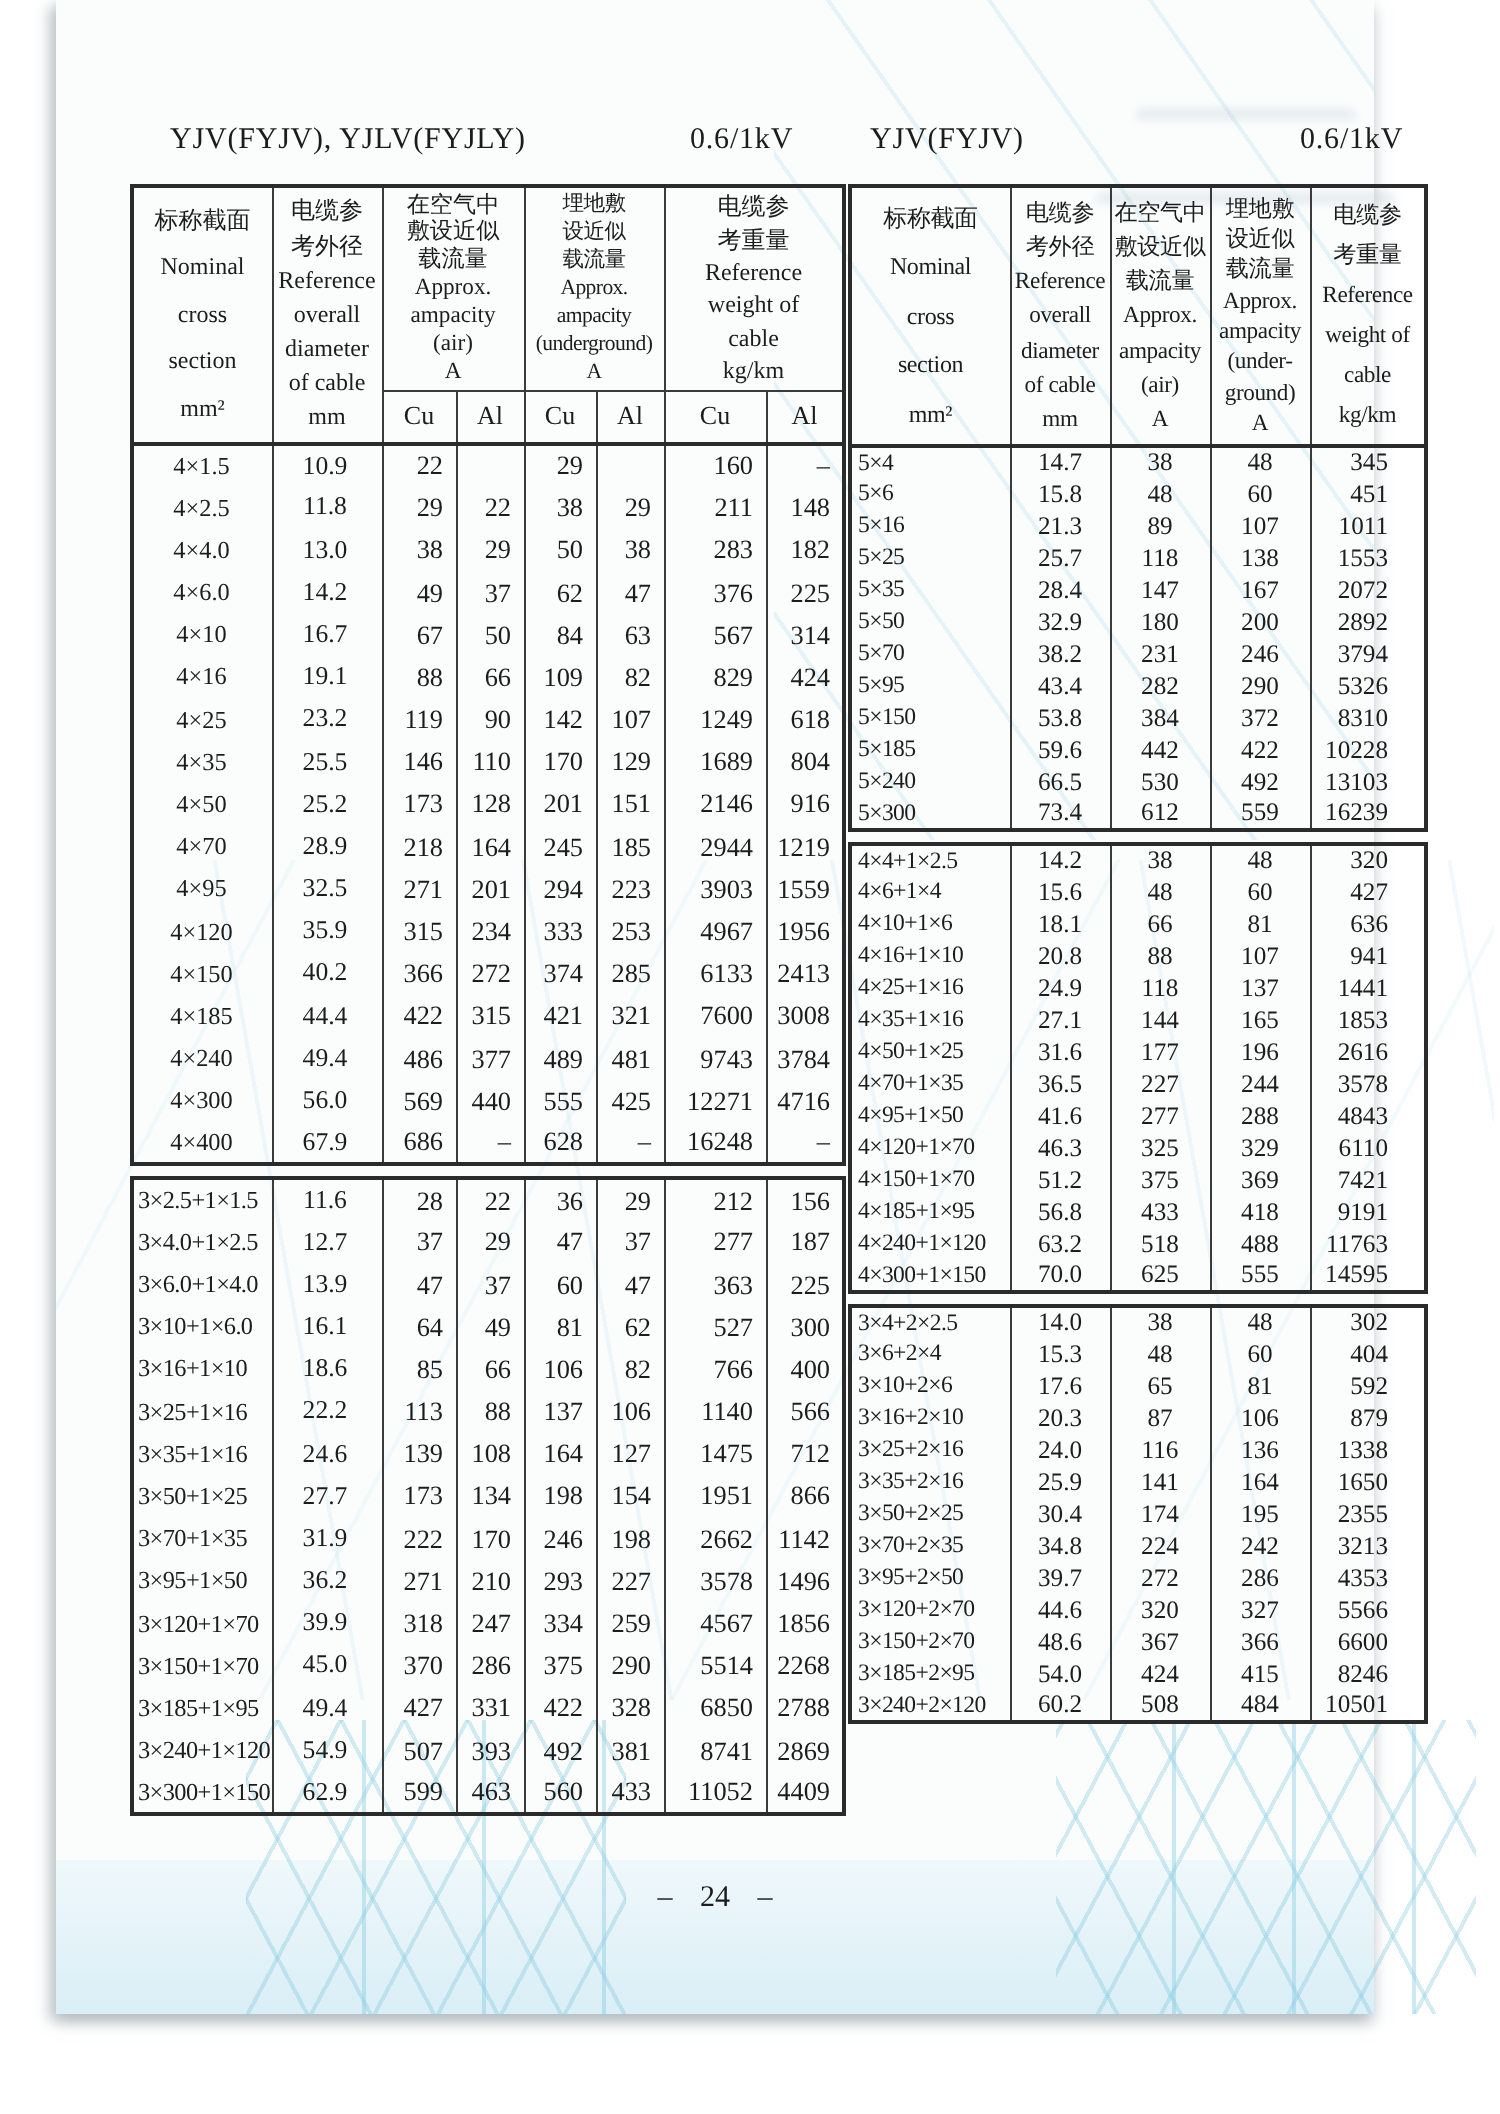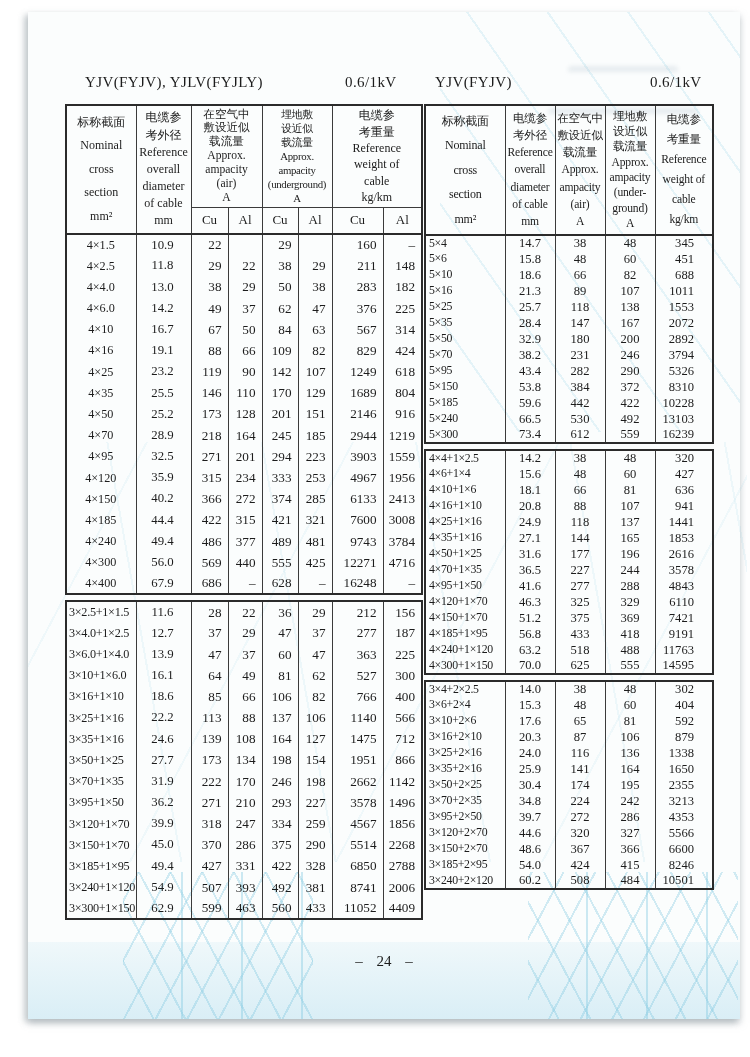--- a/index.html
+++ b/index.html
@@ -5,21 +5,21 @@
   * { box-sizing: border-box; }
   html,body { margin:0; padding:0; }
   body {
     width:750px; height:1057px;
     background:#ffffff;
     font-family:"Liberation Serif","DejaVu Serif",serif;
     color:#1c1c1c;
     position:relative; overflow:hidden;
   }
   .page {
-    position:absolute; left:28px; top:12px; width:712px; height:1007px;
+    position:absolute; left:28px; top:0; width:659px; height:1007px;
     background:#fbfdfd;
     box-shadow:-4px 3px 6px rgba(160,170,176,.45), 0 4px 7px rgba(148,158,166,.55);
   }
   
   .wm { position:absolute; pointer-events:none; }
   .wm-tint-bottom { left:0; right:0; top:930px; height:77px;
     background:linear-gradient(rgba(205,233,243,.25), rgba(190,226,240,.55)); }
   .wm-diag-tr { right:0; top:0; width:300px; height:420px; opacity:.5;
     background:repeating-linear-gradient(55deg, transparent 0 64px, rgba(120,198,224,.35) 64px 66px); }
   .wm-diag-mid { left:0; top:430px; width:719px; height:420px; opacity:.35;
@@ -486,21 +486,21 @@
             <td>2788</td>
           </tr>
           <tr>
             <td>3×240+1×120</td>
             <td>54.9</td>
             <td>507</td>
             <td>393</td>
             <td>492</td>
             <td>381</td>
             <td>8741</td>
-            <td>2006</td>
+            <td>2869</td>
           </tr>
           <tr>
             <td>3×300+1×150</td>
             <td>62.9</td>
             <td>599</td>
             <td>463</td>
             <td>560</td>
             <td>433</td>
             <td>11052</td>
             <td>4409</td>
@@ -564,27 +564,20 @@
             <td>345</td>
           </tr>
           <tr>
             <td>5×6</td>
             <td>15.8</td>
             <td>48</td>
             <td>60</td>
             <td>451</td>
           </tr>
           <tr>
-            <td>5×10</td>
-            <td>18.6</td>
-            <td>66</td>
-            <td>82</td>
-            <td>688</td>
-          </tr>
-          <tr>
             <td>5×16</td>
             <td>21.3</td>
             <td>89</td>
             <td>107</td>
             <td>1011</td>
           </tr>
           <tr>
             <td>5×25</td>
             <td>25.7</td>
             <td>118</td>

